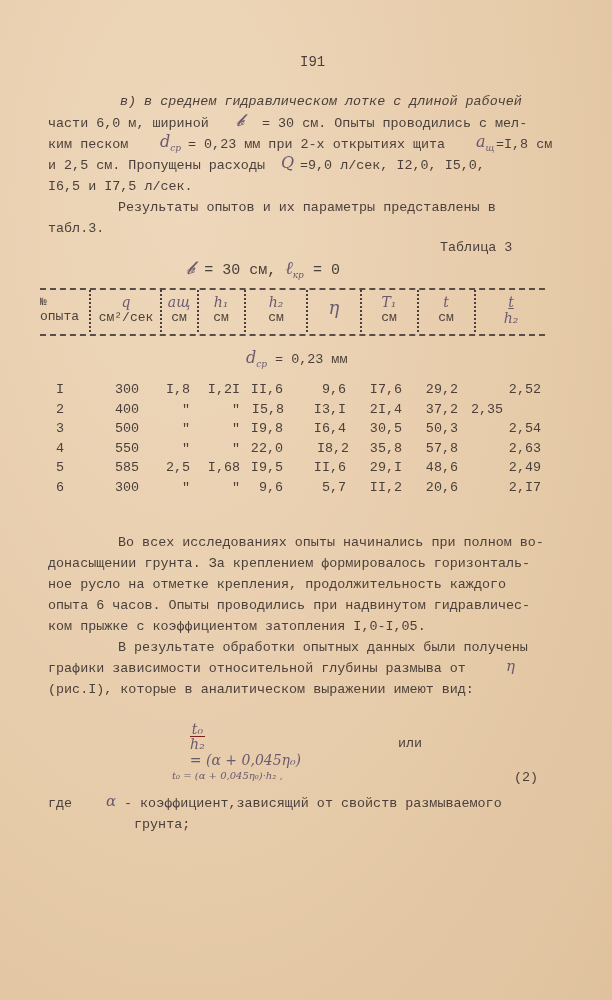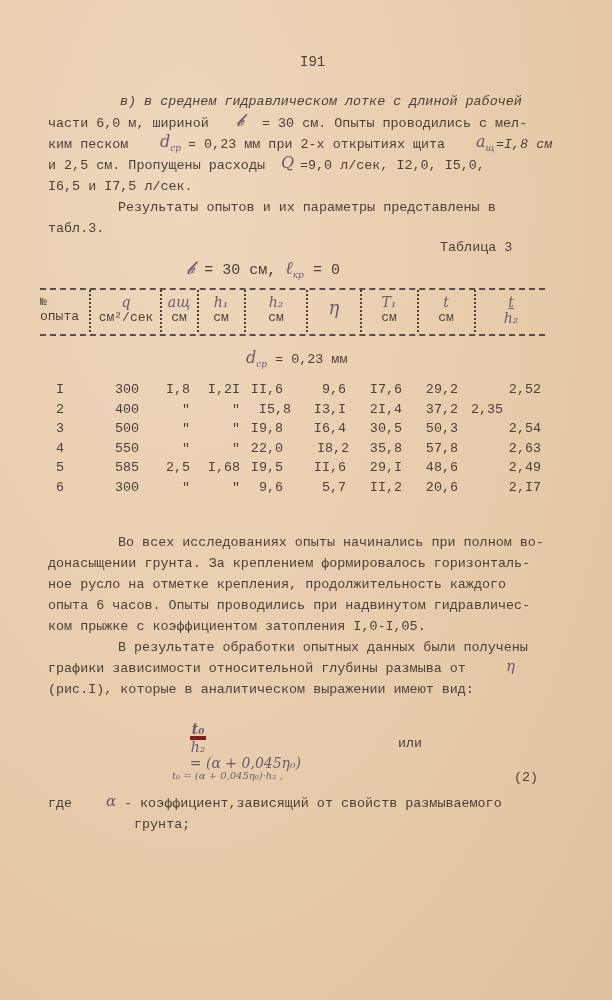--- a/index.html
+++ b/index.html
@@ -13,39 +13,39 @@
   }
   .page { position: absolute; left: 0; top: 0; width: 612px; height: 1000px; }
   .abs { position: absolute; white-space: pre; font-size: 13.4px; line-height: 16px; letter-spacing: 0px; }
   .hand { font-family: "DejaVu Serif", serif; font-style: italic; color: #6a5a70; }
   .pagenum { font-size: 14px; }
   .hdr-line { position: absolute; left: 40px; width: 505px; height: 0; border-top: 2px dashed #5a4d48; }
   .vsep { position: absolute; top: 290px; height: 42px; border-left: 2px dotted #4a3f3a; }
   .hcell { position: absolute; text-align: center; font-size: 13px; line-height: 16px; }
   .hand-sm { font-family: "DejaVu Serif", serif; font-style: italic; color: #6a5a70; font-size: 14px; }
   .frac { display: inline-block; vertical-align: middle; text-align: center; }
-  .frac .num { display: block; border-bottom: 4px solid #7f1d1d; padding: 0 2px; line-height: 14px; font-weight: bold; }
+  .frac .num { display: block; border-bottom: 1px solid #7f1d1d; padding: 0 2px; line-height: 14px; }
   .frac .den { display: block; line-height: 14px; }
 </style>
 </head>
 <body>
 
 <div class="page">
 
   <div class="abs pagenum" style="left:300px; top:54px;">I91</div>
 
   <div class="abs" style="left:120px; top:94px;font-style:italic;">в) в среднем гидравлическом лотке с длиной рабочей</div>
   <div class="abs" style="left:48px; top:116px;">части 6,0 м, шириной</div>
   <div class="abs hand" style="left:236px; top:112px; font-size:17px;">𝓫</div>
   <div class="abs" style="left:262px; top:116px;">= 30 см. Опыты проводились с мел-</div>
   <div class="abs" style="left:48px; top:137px;">ким песком</div>
   <div class="abs hand" style="left:160px; top:134px; font-size:16px;"><span>d</span><sub style="font-size:9px;">ср</sub></div>
   <div class="abs" style="left:188px; top:137px;">= 0,23 мм при 2-х открытиях щита</div>
   <div class="abs hand" style="left:476px; top:134px; font-size:16px;"><span>a</span><sub style="font-size:9px;">щ</sub></div>
-  <div class="abs" style="left:496px; top:137px;font-style:italic;">=I,8 см</div>
+  <div class="abs" style="left:496px; top:137px;">=I,8 см</div>
   <div class="abs" style="left:48px; top:158px;">и 2,5 см. Пропущены расходы</div>
   <div class="abs hand" style="left:281px; top:155px; font-size:16px;">Q</div>
   <div class="abs" style="left:300px; top:158px;">=9,0 л/сек, I2,0, I5,0,</div>
   <div class="abs" style="left:48px; top:179px;">I6,5 и I7,5 л/сек.</div>
 
   <div class="abs" style="left:118px; top:200px;">Результаты опытов и их параметры представлены в</div>
   <div class="abs" style="left:48px; top:221px;">табл.3.</div>
 
   <div class="abs" style="left:440px; top:240px;">Таблица 3</div>
   <div class="abs" style="left:186px; top:260px; font-size:15px;"><span class="hand" style="font-size:18px;">𝓫</span> <span>= 30 см,</span> <span class="hand" style="font-size:18px;">ℓ</span><sub class="hand" style="font-size:9px;">кр</sub> <span>= 0</span></div>
@@ -111,21 +111,21 @@
       <div class="abs" style="top: 382px; width: 70px; text-align: right; left: 170px;">I,2I</div>
       <div class="abs" style="top: 382px; width: 70px; text-align: right; left: 213px;">II,6</div>
       <div class="abs" style="top: 382px; width: 70px; text-align: right; left: 276px;">9,6</div>
       <div class="abs" style="top: 382px; width: 70px; text-align: right; left: 332px;">I7,6</div>
       <div class="abs" style="top: 382px; width: 70px; text-align: right; left: 388px;">29,2</div>
       <div class="abs" style="top: 382px; width: 70px; text-align: right; left: 471px;">2,52</div>
       <div class="abs" style="top: 401.5px; width: 70px; text-align: left; left: 56px;">2</div>
       <div class="abs" style="top: 401.5px; width: 70px; text-align: right; left: 69px;">400</div>
       <div class="abs" style="top: 401.5px; width: 70px; text-align: right; left: 120px;">"</div>
       <div class="abs" style="top: 401.5px; width: 70px; text-align: right; left: 170px;">"</div>
-      <div class="abs" style="top: 401.5px; width: 70px; text-align: right; left: 221px;">I5,8</div>
+      <div class="abs" style="top: 401.5px; width: 70px; text-align: right; left: 214px;">I5,8</div>
       <div class="abs" style="top: 401.5px; width: 70px; text-align: right; left: 276px;">I3,I</div>
       <div class="abs" style="top: 401.5px; width: 70px; text-align: right; left: 332px;">2I,4</div>
       <div class="abs" style="top: 401.5px; width: 70px; text-align: right; left: 388px;">37,2</div>
       <div class="abs" style="top: 401.5px; width: 70px; text-align: left; left: 471px;">2,35</div>
       <div class="abs" style="top: 421px; width: 70px; text-align: left; left: 56px;">3</div>
       <div class="abs" style="top: 421px; width: 70px; text-align: right; left: 69px;">500</div>
       <div class="abs" style="top: 421px; width: 70px; text-align: right; left: 120px;">"</div>
       <div class="abs" style="top: 421px; width: 70px; text-align: right; left: 170px;">"</div>
       <div class="abs" style="top: 421px; width: 70px; text-align: right; left: 213px;">I9,8</div>
       <div class="abs" style="top: 421px; width: 70px; text-align: right; left: 276px;">I6,4</div>

